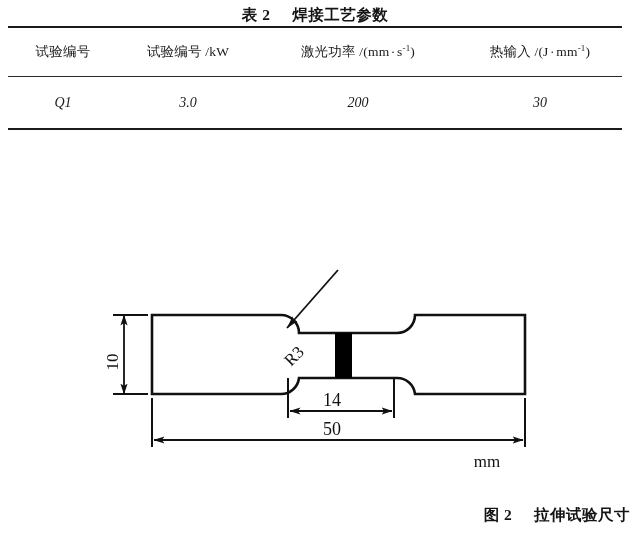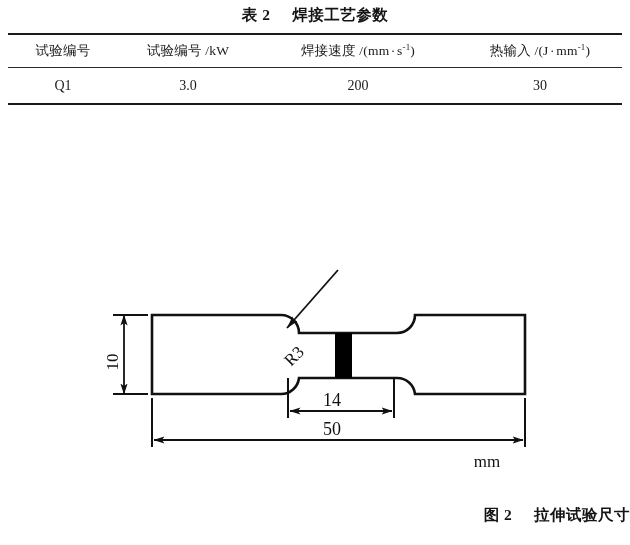--- a/index.html
+++ b/index.html
@@ -22,61 +22,61 @@
     left: 0;
     top: 0;
     width: 630px;
   }
   .table-title {
     text-align: center;
     font-size: 15.5px;
     font-weight: bold;
     letter-spacing: 0.5px;
     padding-top: 5px;
-    padding-bottom: 7px;
     color: #141414;
   }
   .rule-top {
     height: 0;
     border-top: 2.2px solid #1a1a1a;
     margin: 0 8px;
   }
   .rule-mid {
     height: 0;
     border-top: 1px solid #2b2b2b;
     margin: 0 8px;
   }
   .rule-bot {
     height: 0;
     border-top: 2.2px solid #1a1a1a;
     margin: 0 8px;
   }
   table.params {
     width: 614px;
-    margin: 0 8px;
+    margin: 8px 8px;
     border-collapse: collapse;
     table-layout: fixed;
   }
   table.params th,
   table.params td {
     text-align: center;
     font-weight: normal;
     padding: 0;
   }
   table.params th {
     font-size: 13.5px;
     height: 32px;
     vertical-align: middle;
     white-space: nowrap;
     letter-spacing: 0.2px;
   }
   table.params td {
     font-size: 14px;
     height: 35px;
     vertical-align: middle;
+    font-style: italic;
   }
   .col-id    { width: 110px; }
   .col-power { width: 140px; }
   .col-speed { width: 200px; }
   .col-heat  { width: 164px; }
   sup.u {
     font-size: 0.66em;
     vertical-align: super;
     line-height: 0;
   }
@@ -119,21 +119,21 @@
     <span>焊接工艺参数</span>
   </div>
 
   <div class="rule-top"></div>
 
   <table class="params">
     <thead>
       <tr>
         <th class="col-id">试验编号</th>
         <th class="col-power">试验编号 /kW</th>
-        <th class="col-speed"><span>焊接速度 /(mm</span><span class="dot">·</span><span>s</span><sup class="u">-1</sup><span>)</span></th>
+        <th class="col-speed"><span>激光功率 /(mm</span><span class="dot">·</span><span>s</span><sup class="u">-1</sup><span>)</span></th>
         <th class="col-heat"><span>热输入 /(J</span><span class="dot">·</span><span>mm</span><sup class="u">-1</sup><span>)</span></th>
       </tr>
     </thead>
   </table>
 
   <div class="rule-mid"></div>
 
   <table class="params">
     <tbody>
       <tr>

